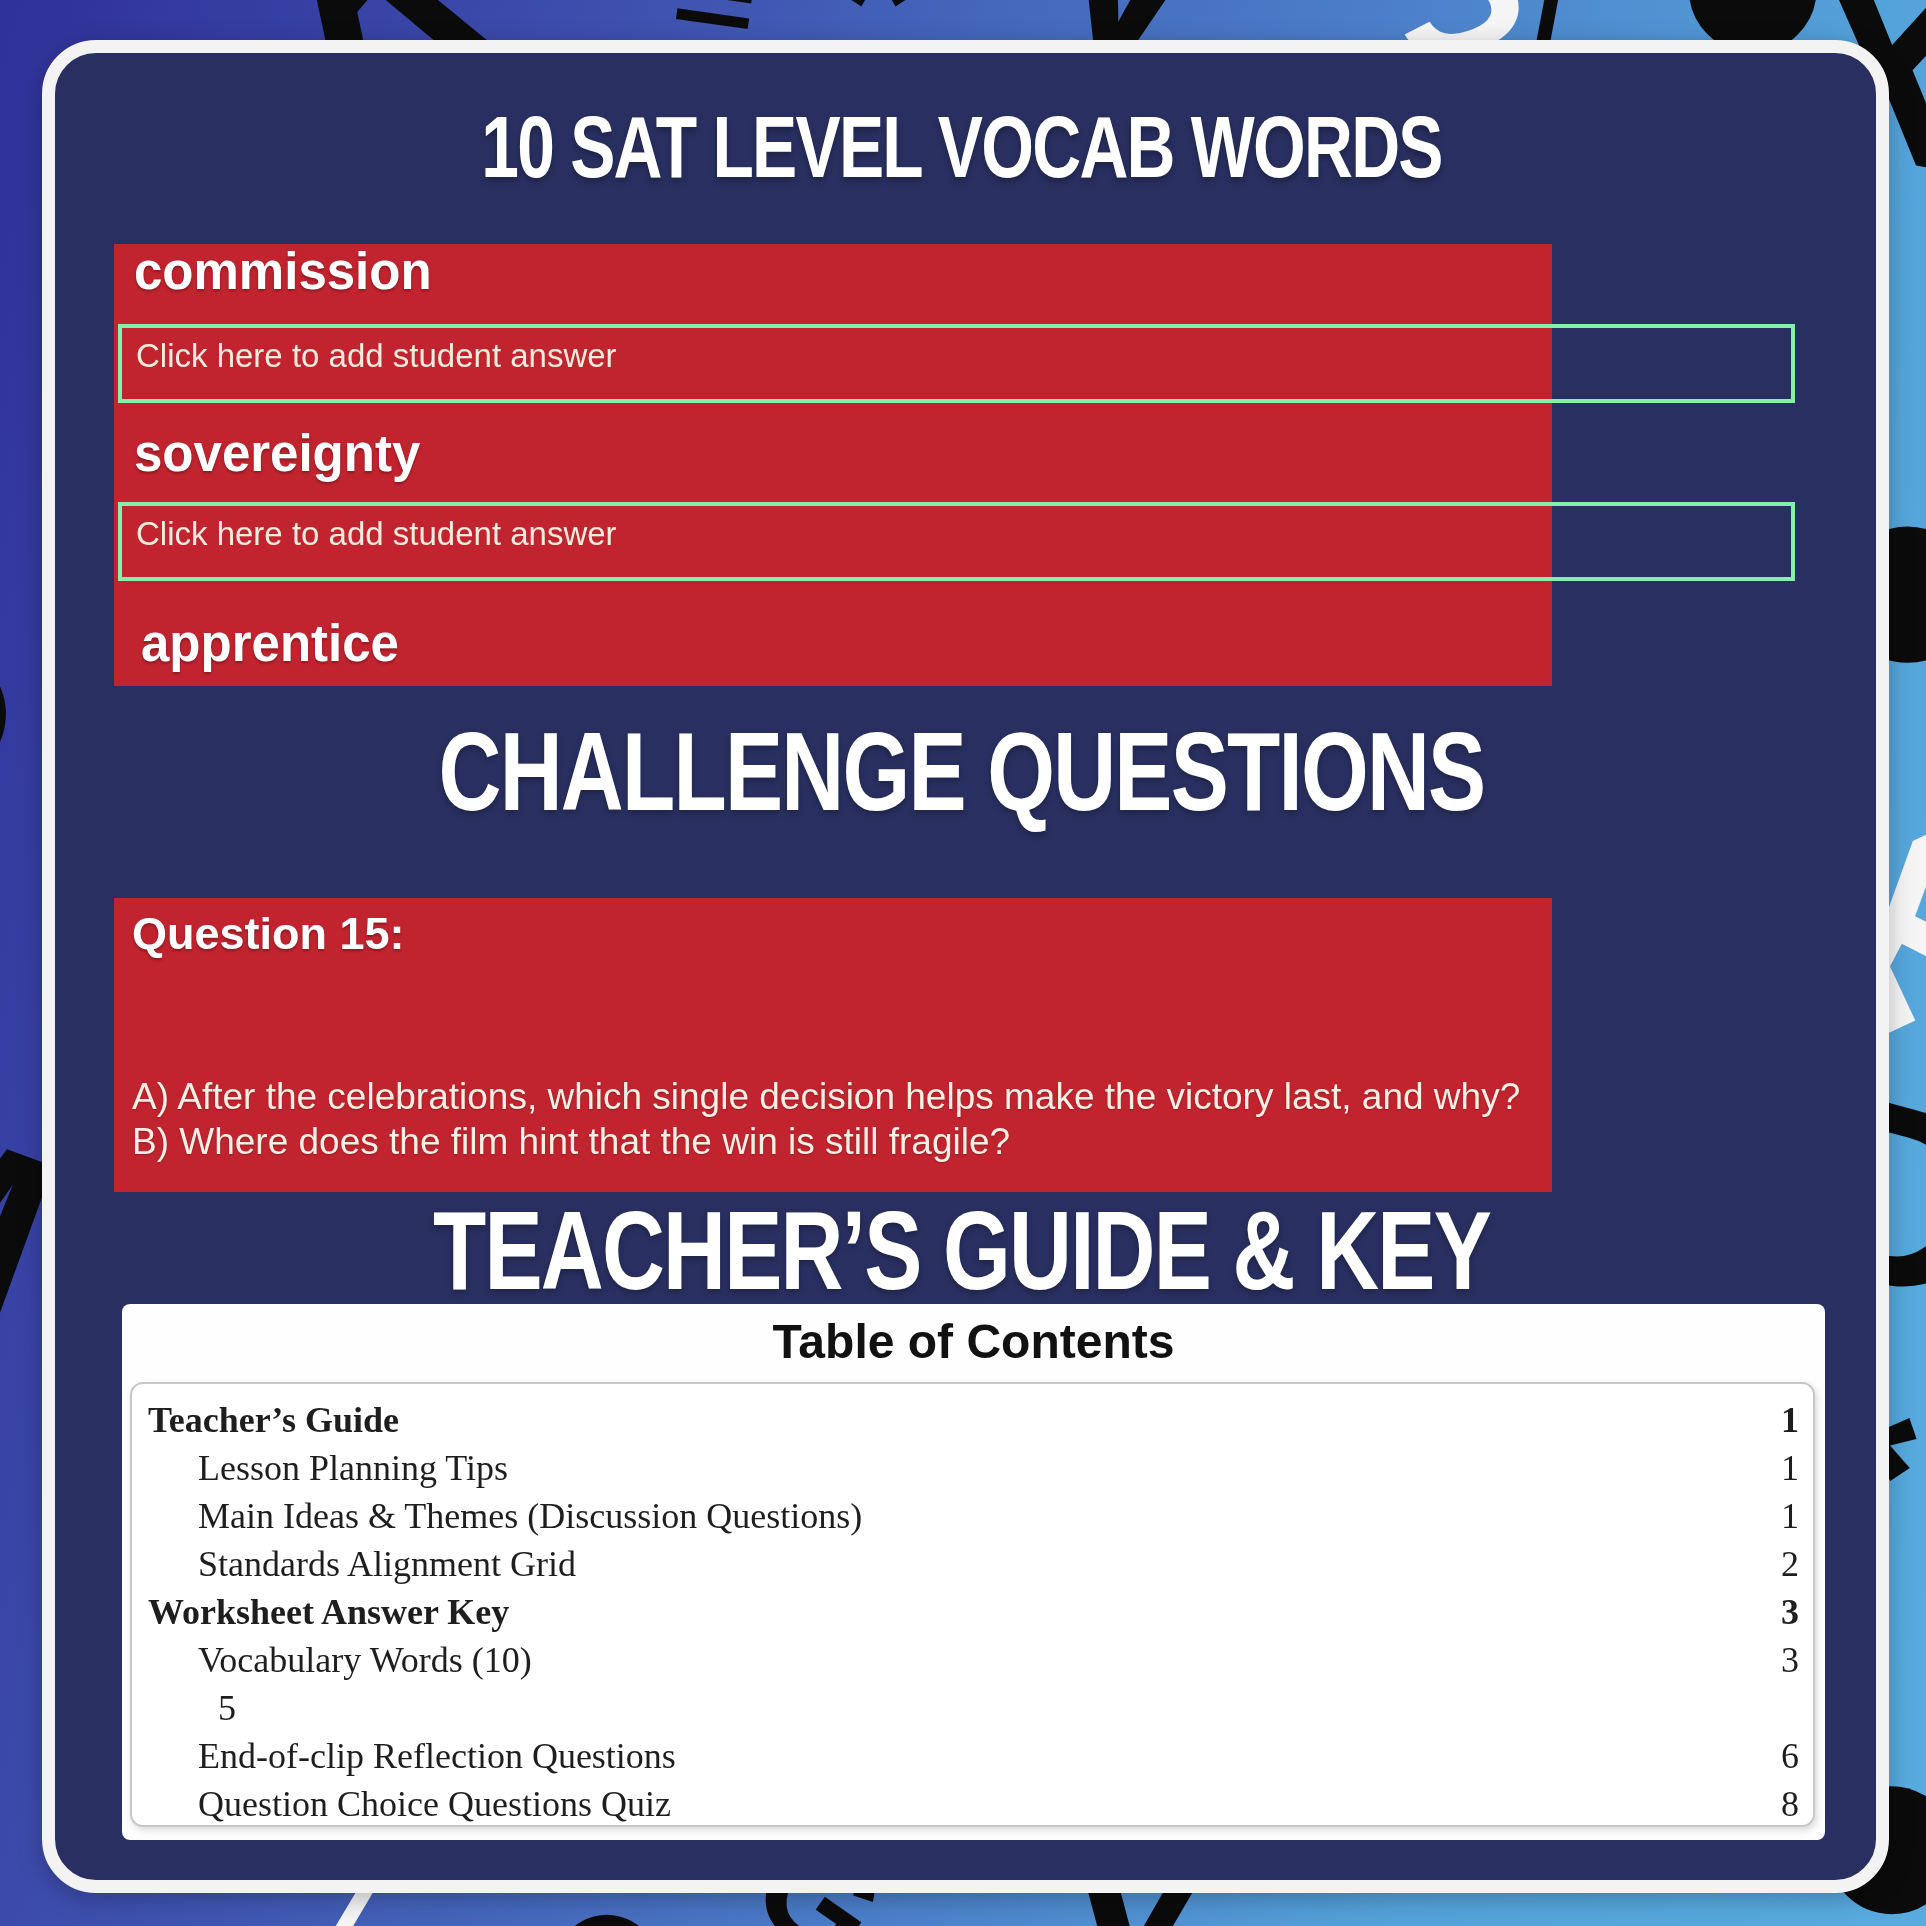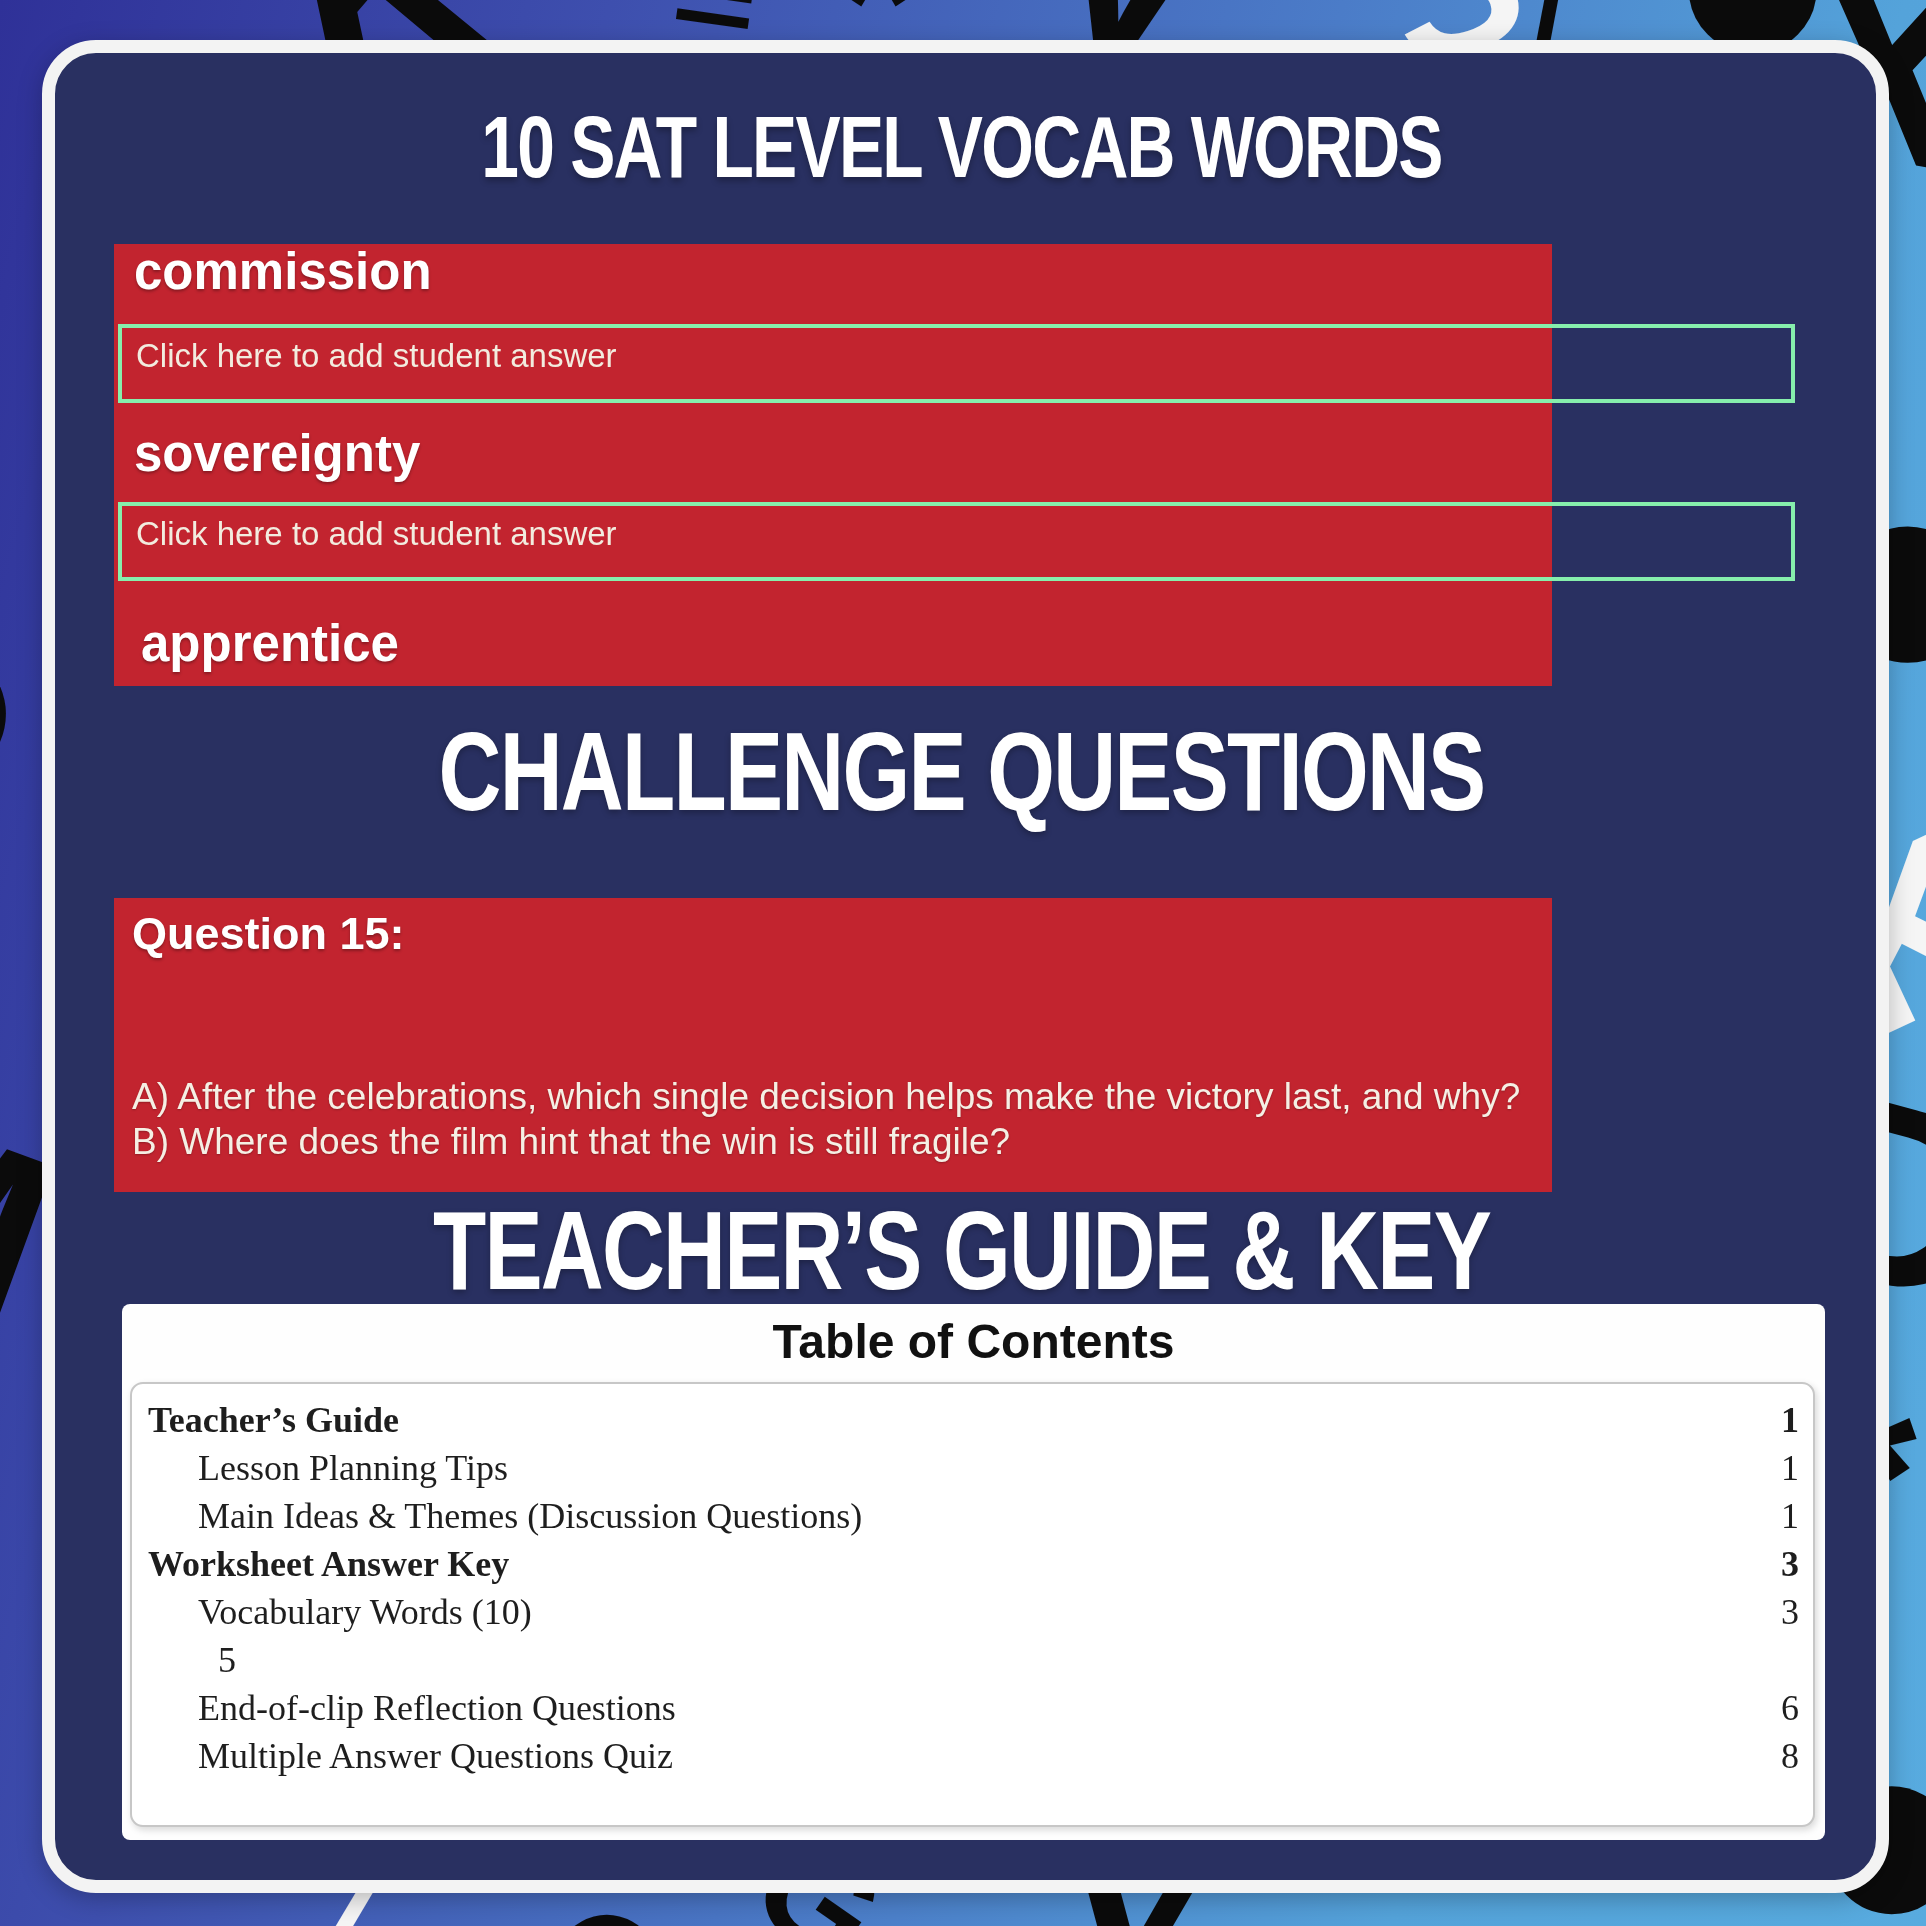--- a/index.html
+++ b/index.html
@@ -110,35 +110,39 @@
         <span class="toc-page">1</span>
       </div>
       <div class="toc-row sub">
         <span>Lesson Planning Tips</span>
         <span class="toc-page">1</span>
       </div>
       <div class="toc-row sub">
         <span>Main Ideas &amp; Themes (Discussion Questions)</span>
         <span class="toc-page">1</span>
       </div>
+      <div class="toc-row sub">
+        <span>Standards Alignment Grid</span>
+        <span class="toc-page">2</span>
+      </div>
       <div class="toc-row head">
         <span>Worksheet Answer Key</span>
         <span class="toc-page">3</span>
       </div>
       <div class="toc-row sub">
         <span>Vocabulary Words (10)</span>
         <span class="toc-page">3</span>
       </div>
       <div class="toc-row sub">
         <span class="toc-page">5</span>
       </div>
       <div class="toc-row sub">
         <span>End-of-clip Reflection Questions</span>
         <span class="toc-page">6</span>
       </div>
       <div class="toc-row sub">
-        <span>Multiple Answer Questions Quiz</span>
+        <span>Question Choice Questions Quiz</span>
         <span class="toc-page">8</span>
       </div>
     </div>
   </div>
 </div>
 
 
 </body></html>

